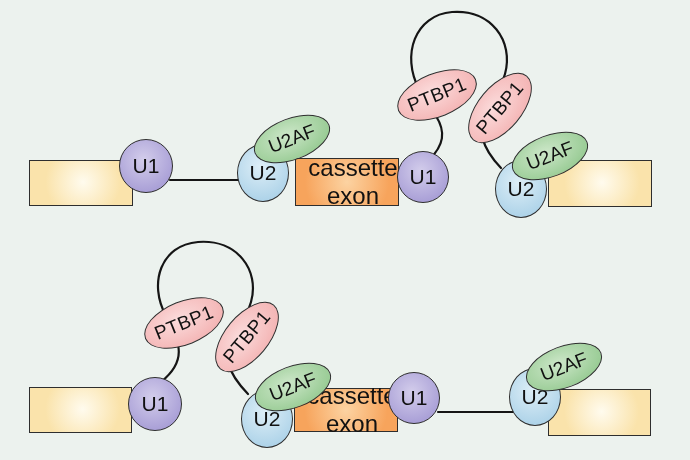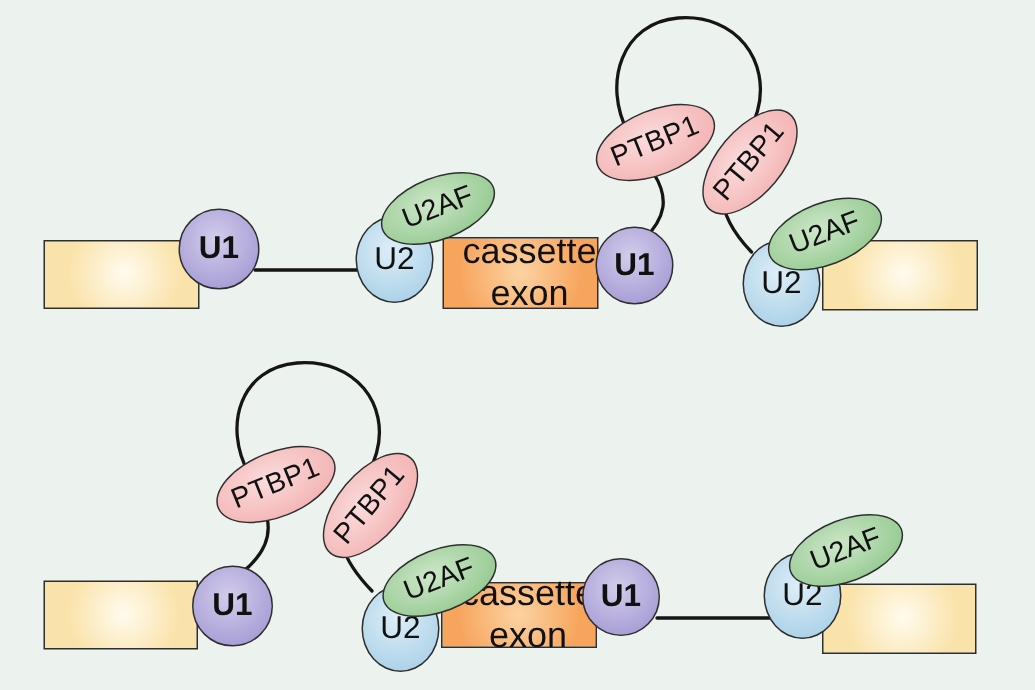--- a/index.html
+++ b/index.html
@@ -61,21 +61,20 @@
     display: flex;
     align-items: center;
     justify-content: center;
     color: #111;
   }
   .u1 {
     z-index: 3;
     width: 54px; height: 54px;
     background: radial-gradient(circle at 45% 38%, var(--u1-highlight, #D3CDEB) 0%, var(--u1-fill, #A69CD5) 80%);
     font-size: 21px;
-    font-weight: bold;
   }
   .u2 {
     z-index: 3;
     width: 52px; height: 58px;
     background: radial-gradient(circle at 45% 38%, var(--u2-highlight, #DDEEF7) 0%, var(--u2-fill, #ACD2E8) 80%);
     font-size: 21px;
   }
   .u2af {
     z-index: 4;
     width: 80px; height: 42px;

